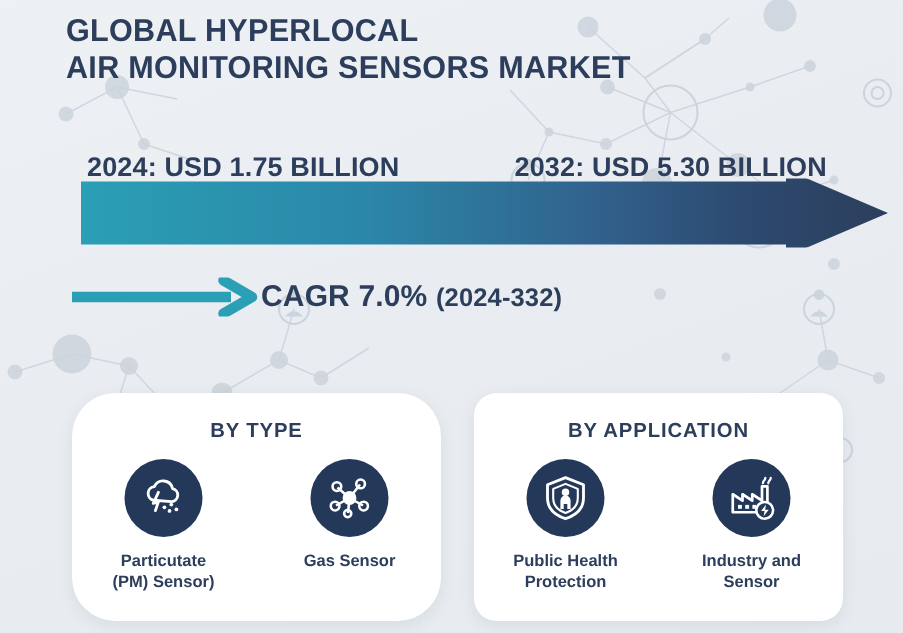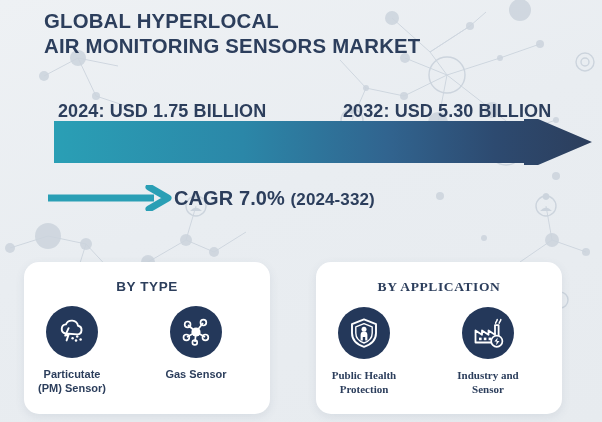--- a/index.html
+++ b/index.html
@@ -99,35 +99,35 @@
   
   .card {
     position: absolute;
     top: 262px;
     width: 246px;
     height: 152px;
     background: #ffffff;
     border-radius: 15px;
     box-shadow: 0 3px 10px rgba(70, 90, 120, 0.10);
   }
-  #card-type { left: 24px; }
-  #card-application { left: 316px; font-family: Liberation Serif, serif; }
+  #card-type { left: 48px; border-radius: 29px; }
+  #card-application { left: 316px; }
 
   .card-title {
     text-align: center;
     margin-top: 17px;
     font-size: 13.5px;
     font-weight: bold;
     color: #2c3e5c;
     letter-spacing: 0.6px;
   }
 
   .card-items {
     display: flex;
-    justify-content: flex-start;
+    justify-content: center;
     gap: 28px;
     margin-top: 12px;
   }
   .card-item {
     width: 96px;
     display: flex;
     flex-direction: column;
     align-items: center;
   }
   .item-badge {

